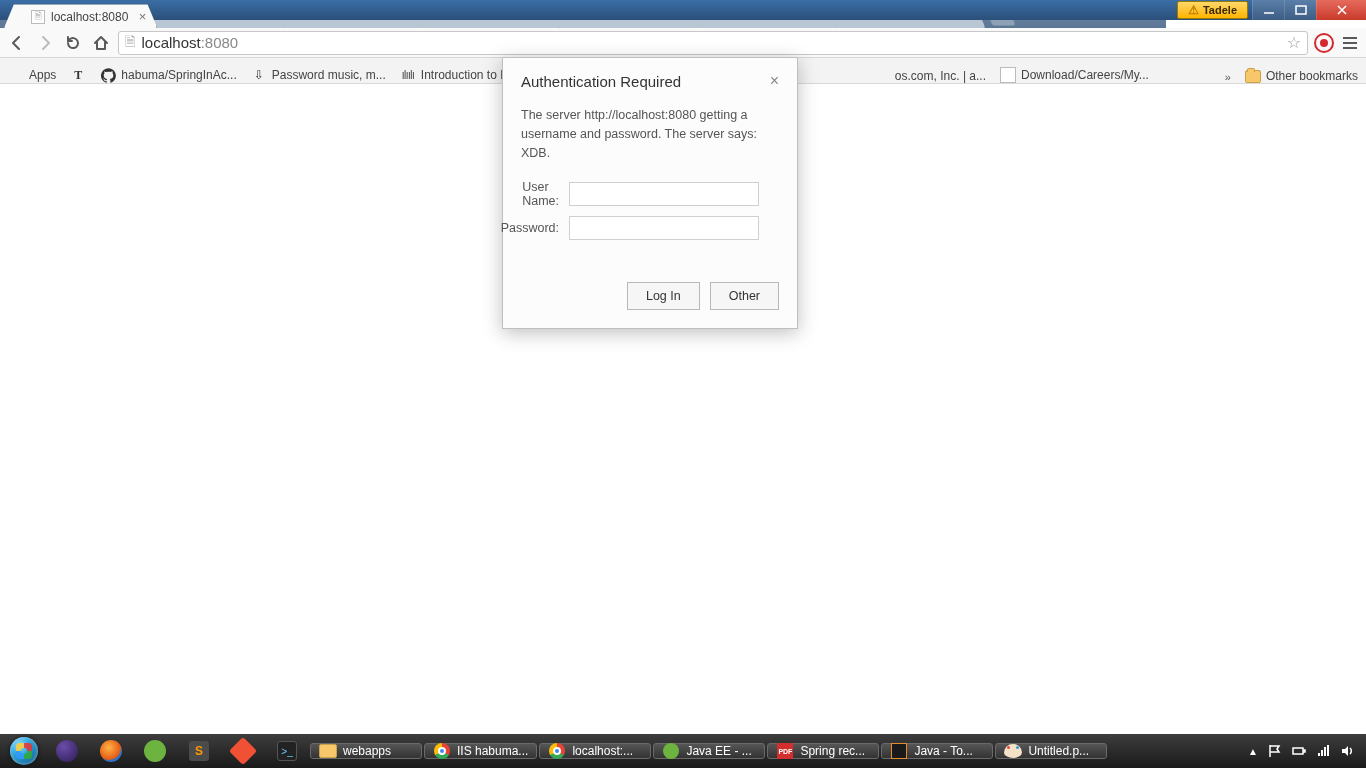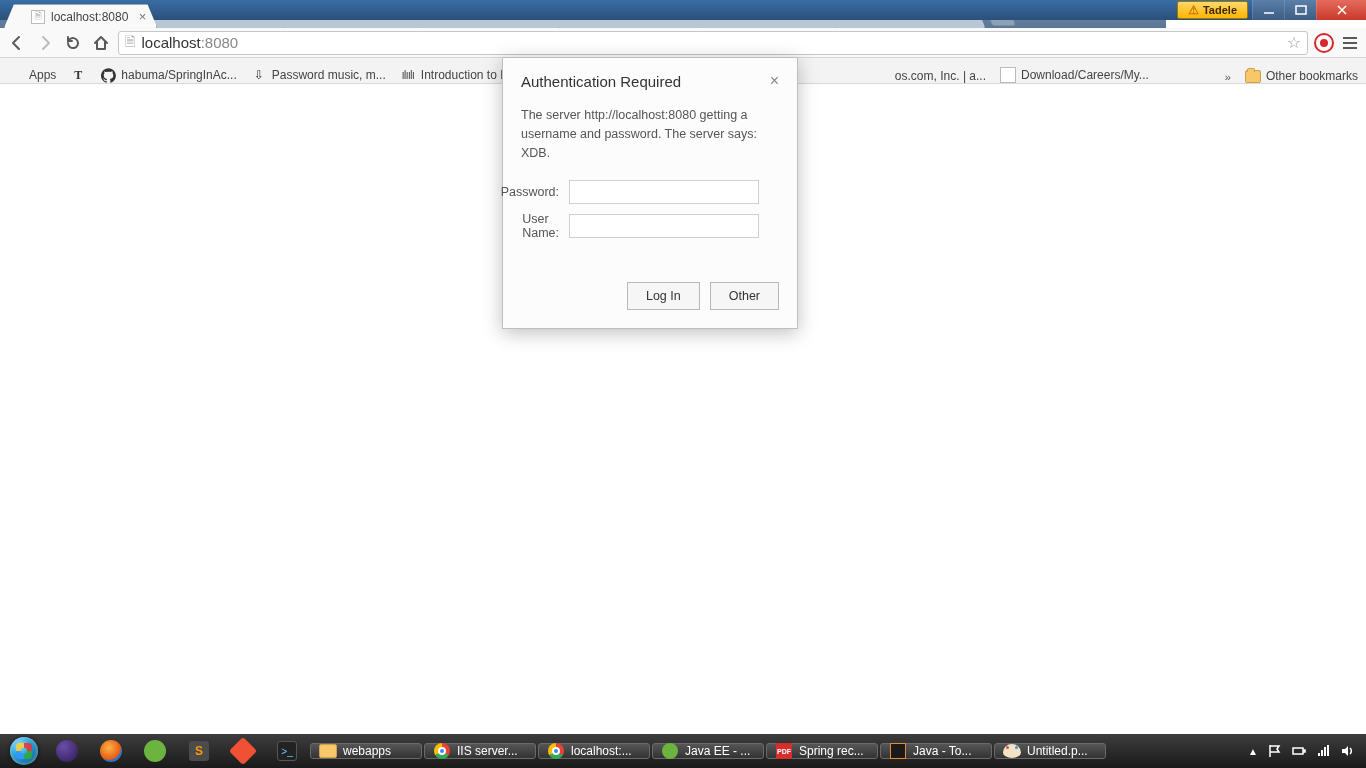--- a/index.html
+++ b/index.html
@@ -243,26 +243,26 @@
 
 <div class="content"></div>
 
 <div class="dialog">
   <div class="hd">
     <h2>Authentication Required</h2>
     <span class="x">×</span>
   </div>
   <div class="msg">The server http://localhost:8080 getting a username and password. The server says: XDB.</div>
   <div class="row">
+    <label>User Name:</label>
+    <input type="text" style="">
+  </div>
+  <div class="row">
     <label>Password:</label>
     <input type="password" style="">
-  </div>
-  <div class="row">
-    <label>User Name:</label>
-    <input type="text" style="">
   </div>
   <div class="btns">
     <button class="primary">Log In</button>
     <button>Other</button>
   </div>
 </div>
 
 <div class="taskbar">
   <div class="start">
       <div class="orb"></div>
@@ -291,21 +291,21 @@
         <span style="width:18px;height:14px;background:#f7c76a;border:1px solid #caa24e;border-radius:2px;display:block"></span>
       </span>
     <span>webapps</span>
   </div>
   <div class="tb-app">
     <span class="ic">
         <span style="width:16px;height:16px;border-radius:50%;background:conic-gradient(#ea4335 0 120deg,#34a853 0 240deg,#fbbc05 0 360deg);display:block;position:relative">
           <span style="position:absolute;inset:4px;border-radius:50%;background:#4285f4;border:2px solid #fff"></span>
         </span>
       </span>
-    <span>IIS server...</span>
+    <span>IIS habuma...</span>
   </div>
   <div class="tb-app">
     <span class="ic">
         <span style="width:16px;height:16px;border-radius:50%;background:conic-gradient(#ea4335 0 120deg,#34a853 0 240deg,#fbbc05 0 360deg);display:block;position:relative">
           <span style="position:absolute;inset:4px;border-radius:50%;background:#4285f4;border:2px solid #fff"></span>
         </span>
       </span>
     <span>localhost:...</span>
   </div>
   <div class="tb-app">

